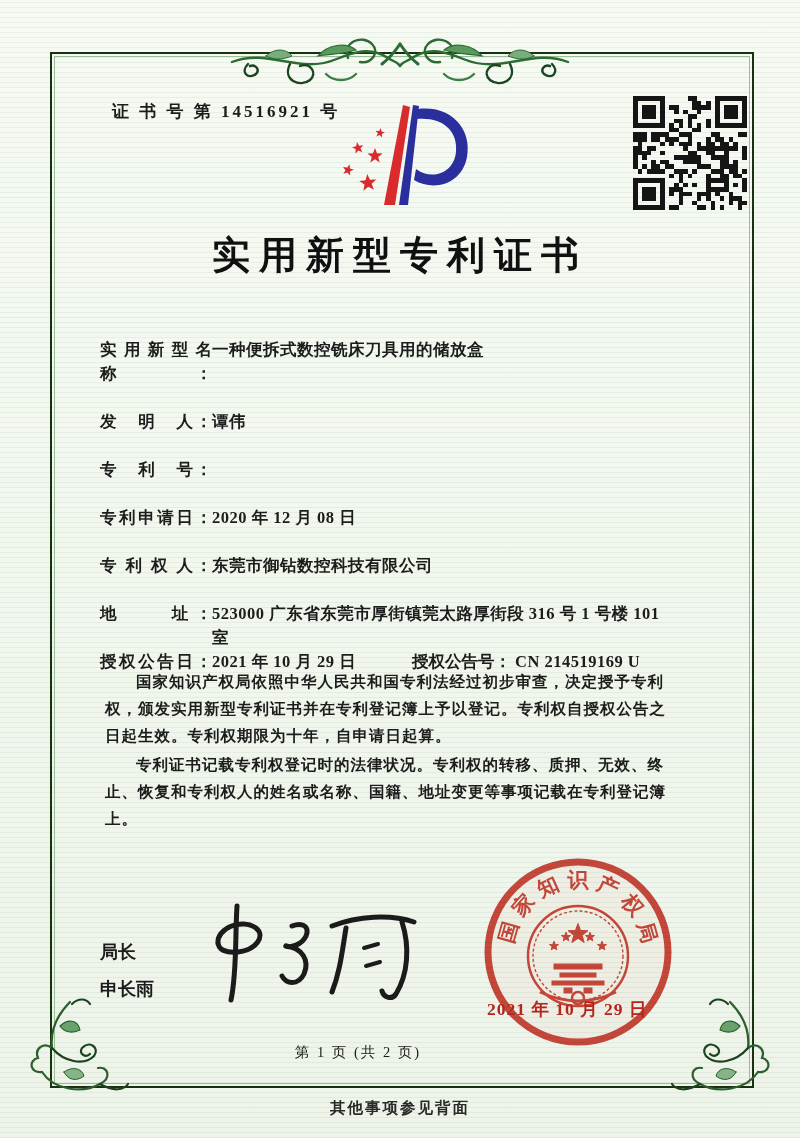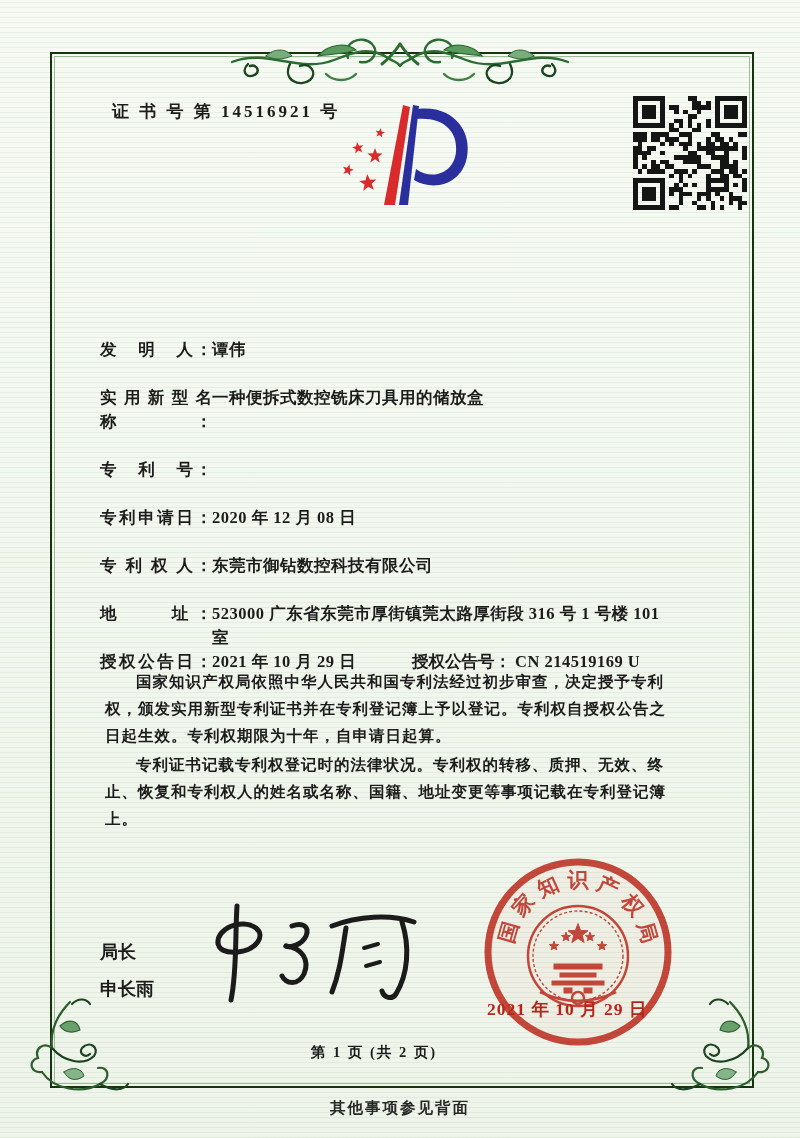--- a/index.html
+++ b/index.html
@@ -55,21 +55,21 @@
   .paragraphs p{margin:0 0 2px 8px;text-indent:2em;}
   .signer{position:absolute;left:100px;top:934px;font-size:18px;font-weight:700;line-height:37px;}
   .signature{position:absolute;left:190px;top:892px;width:250px;height:115px;}
   .seal{position:absolute;left:478px;top:852px;width:200px;height:200px;opacity:0.92;mix-blend-mode:multiply;}
   .seal-date{
     position:absolute;left:487px;top:997px;width:220px;
     color:#b5251a;font-size:17.5px;font-weight:700;letter-spacing:1px;
   }
   .page-info{
     position:absolute;left:50px;top:1043px;width:616px;text-align:center;
-    font-size:14.5px;font-weight:700;letter-spacing:2px;padding-left:16px;
+    font-size:14.5px;font-weight:400;letter-spacing:2px;
   }
   .back-note{
     position:absolute;left:0;top:1098px;width:800px;text-align:center;
     font-size:15.5px;font-weight:600;letter-spacing:2px;color:#2a2a2a;
   }
   .ornament-top{position:absolute;left:230px;top:16px;width:340px;height:84px;}
   .corner-bl{position:absolute;left:20px;top:996px;width:112px;height:112px;}
   .corner-br{position:absolute;left:668px;top:996px;width:112px;height:112px;transform:scaleX(-1);}
 </style>
 </head>
@@ -430,29 +430,30 @@
       <rect x="24" y="23" width="1" height="1" fill="#151515"></rect>
       <rect x="8" y="24" width="1" height="1" fill="#151515"></rect>
       <rect x="9" y="24" width="1" height="1" fill="#151515"></rect>
       <rect x="14" y="24" width="1" height="1" fill="#151515"></rect>
       <rect x="15" y="24" width="1" height="1" fill="#151515"></rect>
       <rect x="17" y="24" width="1" height="1" fill="#151515"></rect>
       <rect x="19" y="24" width="1" height="1" fill="#151515"></rect>
       <rect x="23" y="24" width="1" height="1" fill="#151515"></rect>
     </svg>
 
+  <div class="title">实用新型专利证书</div>
 
   <div class="fields">
+    <div class="frow">
+      <span class="flabel">实用新型名称：</span>
+      <span class="fvalue">一种便拆式数控铣床刀具用的储放盒</span>
+    </div>
     <div class="frow">
       <span class="flabel">发　明　人：</span>
       <span class="fvalue">谭伟</span>
-    </div>
-    <div class="frow">
-      <span class="flabel">实用新型名称：</span>
-      <span class="fvalue">一种便拆式数控铣床刀具用的储放盒</span>
     </div>
     <div class="frow">
       <span class="flabel">专　利　号：</span>
     </div>
     <div class="frow">
       <span class="flabel">专利申请日：</span>
       <span class="fvalue">2020 年 12 月 08 日</span>
     </div>
     <div class="frow">
       <span class="flabel">专 利 权 人：</span>

